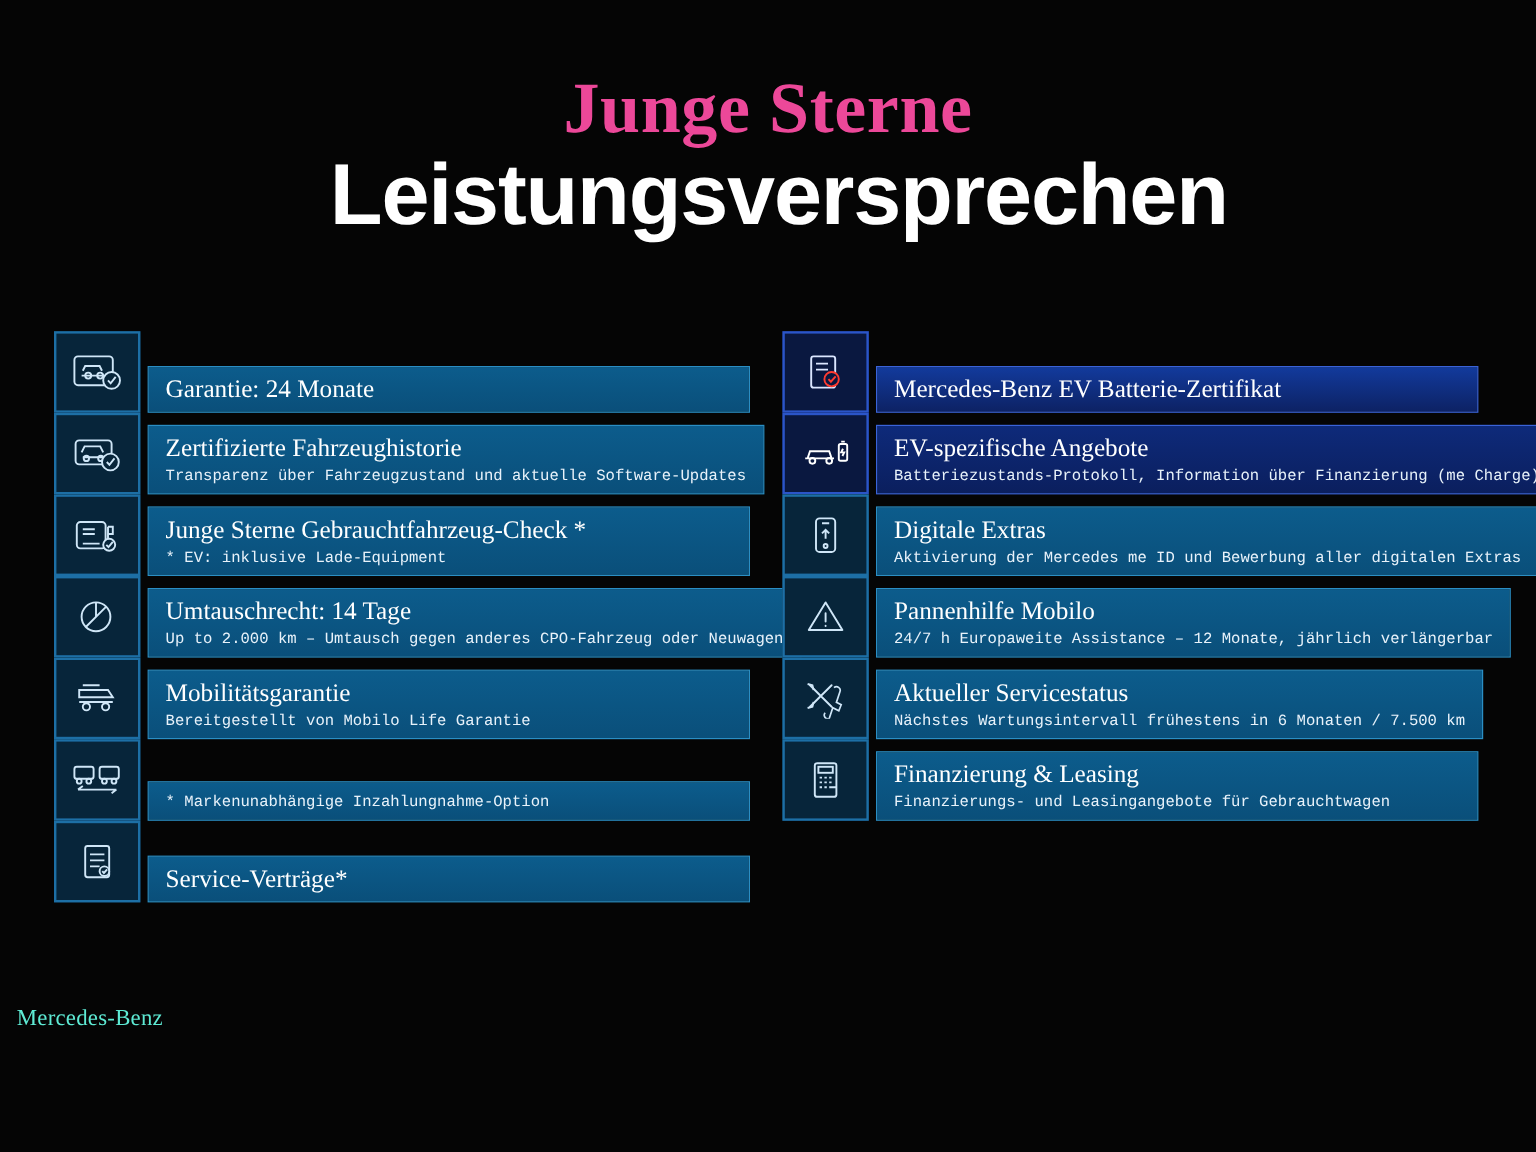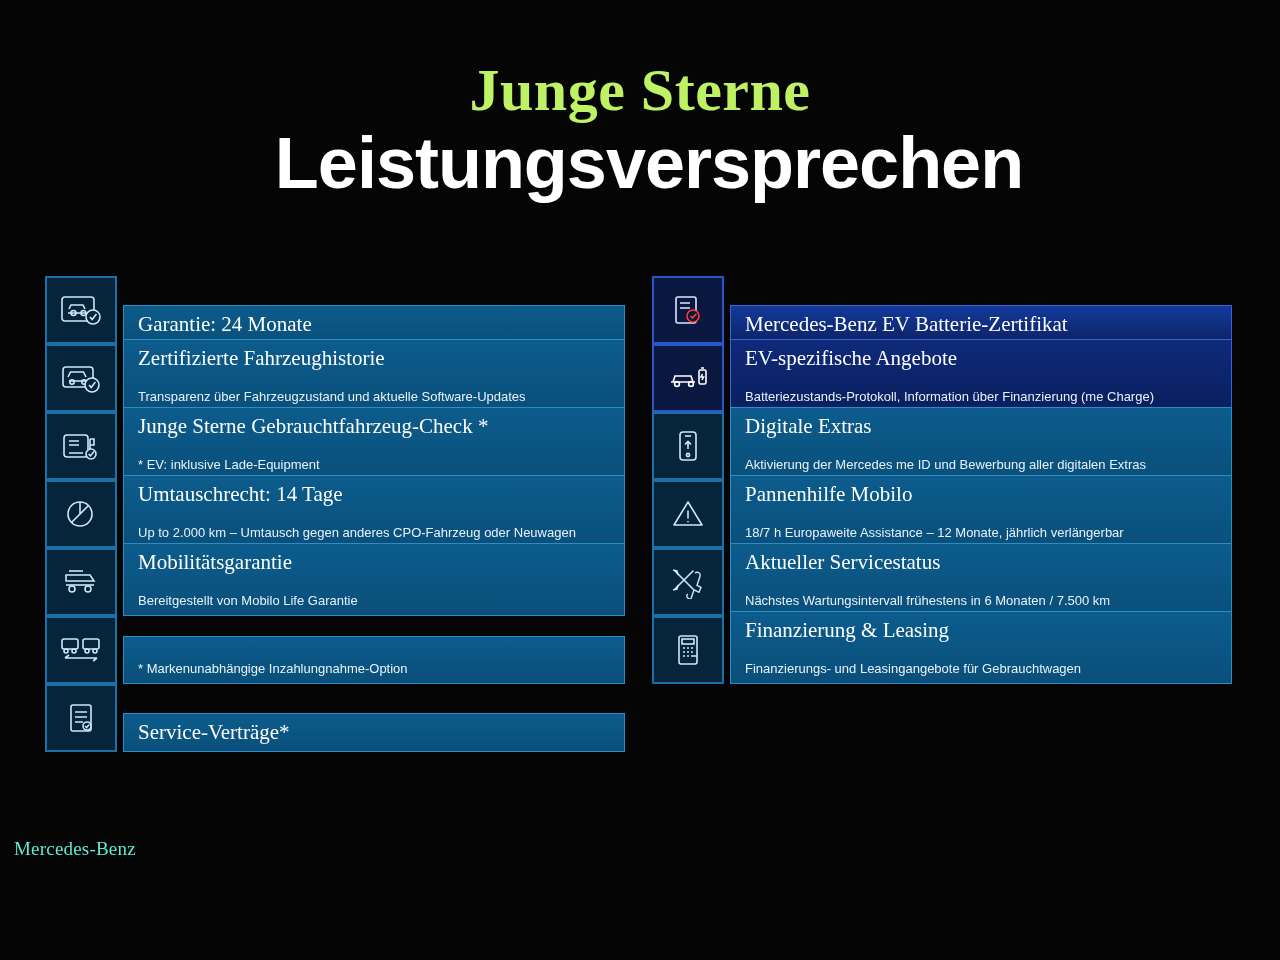--- a/index.html
+++ b/index.html
@@ -22,21 +22,21 @@
     top: 58px;
     left: 0;
     width: 1280px;
     text-align: center;
   }
   #title-line1 {
     font-family: "Liberation Serif", serif;
     font-weight: bold;
     font-size: 60px;
     line-height: 64px;
-    color: #bef264;
+    color: #ec4899;
     letter-spacing: 0.5px;
   }
   #title-line2 {
     font-family: "Liberation Sans", sans-serif;
     font-weight: bold;
     font-size: 72px;
     line-height: 78px;
     color: #ffffff;
     letter-spacing: -1px;
     margin-top: 2px;
@@ -96,26 +96,26 @@
   }
 
   .feat-title {
     font-family: "Liberation Serif", serif;
     font-size: 21px;
     line-height: 25px;
     color: #ffffff;
     white-space: nowrap;
   }
   .feat-sub {
-    font-family: Liberation Sans, sans-serif;
+    font-family: Liberation Mono, monospace;
     font-size: 13px;
     line-height: 17px;
     color: #e8f2fa;
     white-space: nowrap;
-    margin-top: 17px;
+    margin-top: 2px;
   }
   .feat-sub:empty { display: none; }
 
   
   #brand {
     position: absolute;
     left: 14px;
     top: 838px;
     font-family: "Liberation Serif", serif;
     font-size: 19px;
@@ -296,21 +296,21 @@
 
     <div class="feature-row">
       <div class="icon-box">
         <svg width="42" height="34" viewBox="0 0 42 34" fill="none" stroke="#cfe6f7" stroke-width="1.6">
           <path d="M21 5L35 28H7z" stroke-linejoin="round"></path>
           <path d="M21 14v7M21 24.5v.2" stroke-linecap="round"></path>
         </svg>
       </div>
       <div class="label-box">
         <div class="feat-title">Pannenhilfe Mobilo</div>
-        <div class="feat-sub">18/7 h Europaweite Assistance – 12 Monate, jährlich verlängerbar</div>
+        <div class="feat-sub">24/7 h Europaweite Assistance – 12 Monate, jährlich verlängerbar</div>
       </div>
     </div>
 
     <div class="feature-row">
       <div class="icon-box">
         <svg width="42" height="34" viewBox="0 0 42 34" fill="none" stroke="#cfe6f7" stroke-width="1.6">
           <path d="M8 6l18 18M8 24L26 6" stroke-linecap="round"></path>
           <path d="M6 5l4 1 1 4M6 25l4-1 1-4"></path>
           <path d="M28 8c2.5-2 6 .3 5 3.3l-3 9 4 2-2 5-5-2.5-3 9c-3 1-5.4-2.4-3.4-4.9" stroke-width="1.4"></path>
         </svg>

